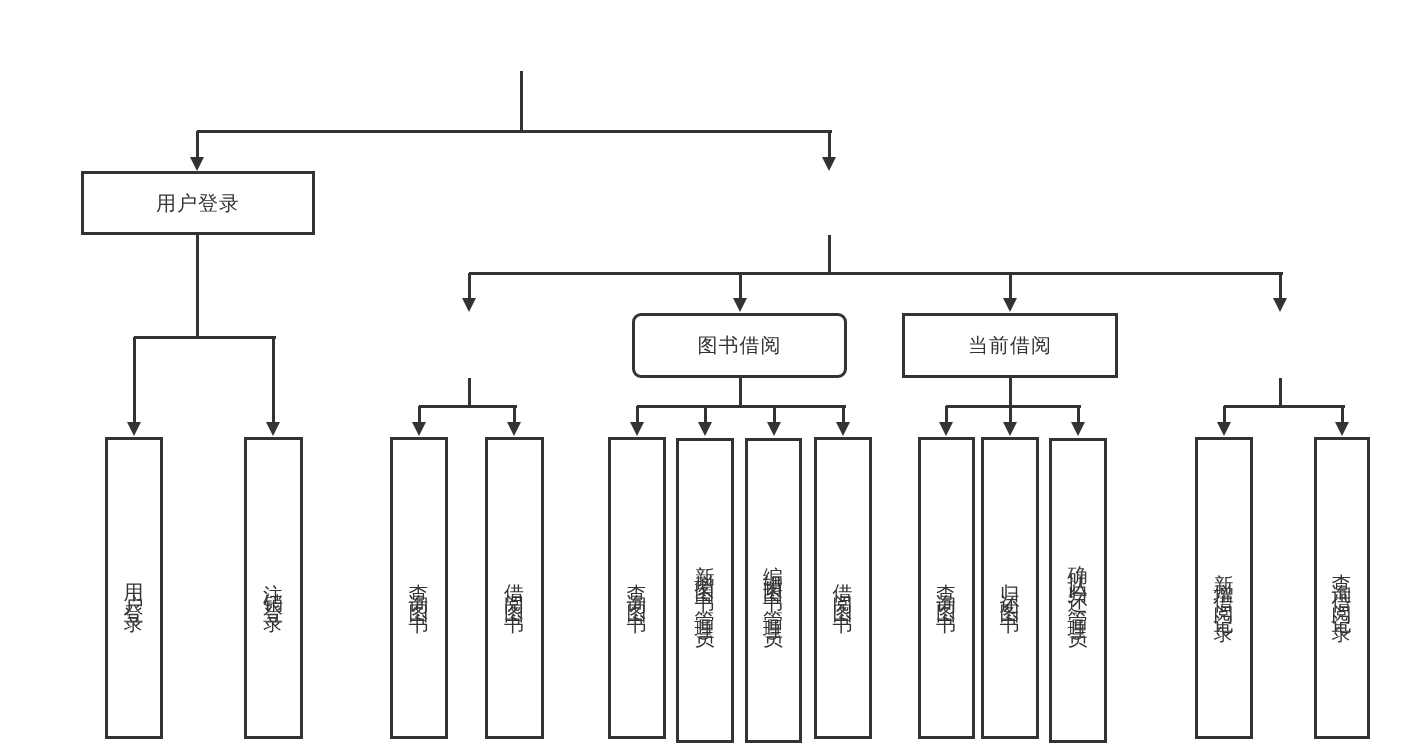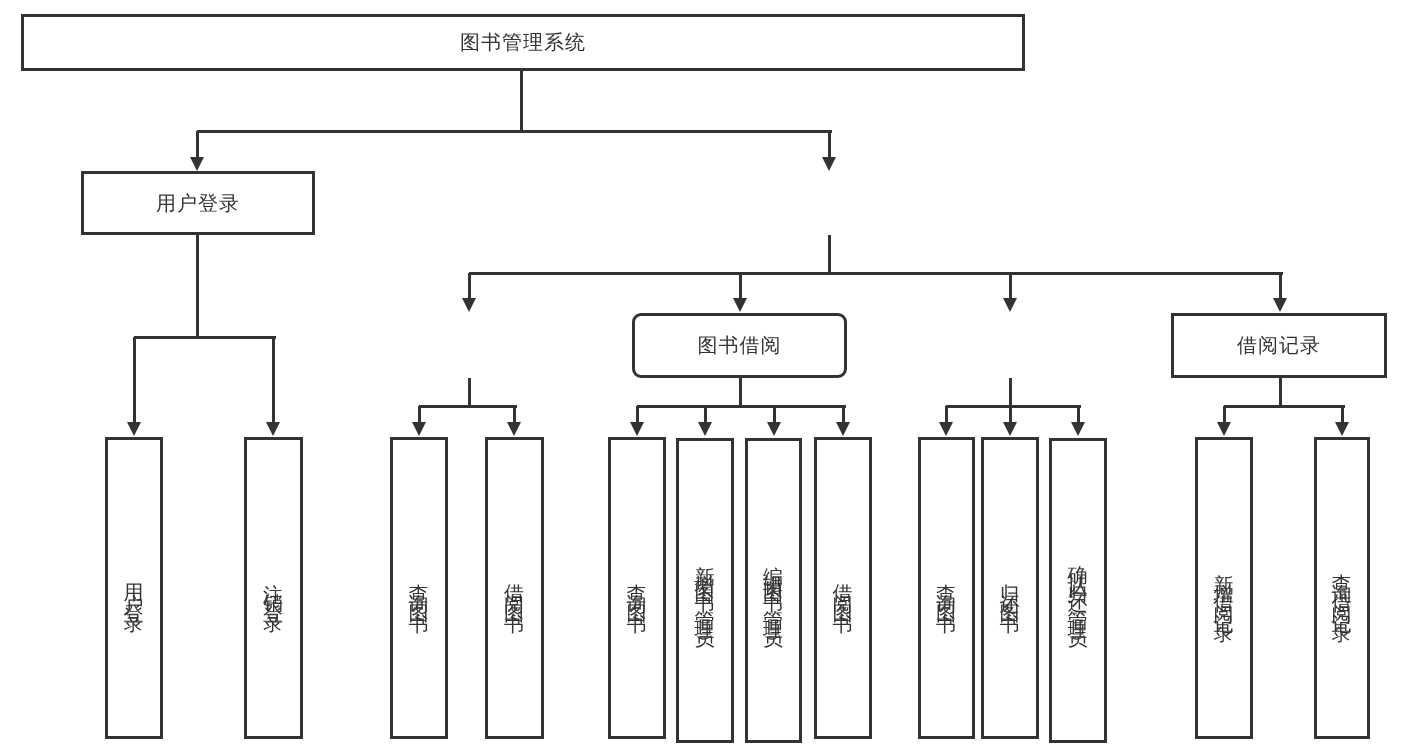--- a/index.html
+++ b/index.html
@@ -31,33 +31,30 @@
     position:absolute;left:1162px;top:714px;z-index:3;
     font-size:20px;color:#b5b5b5;white-space:nowrap;
     text-shadow:0 0 1px #ffffff;
   }
 </style>
 </head>
 <body>
 
 <div class="stage">
 
-  <div class="hbox" style="left:21px;top:14px;width:1004px;height:57px;">
-    <span class="lbl">图书管理系统</span>
-  </div>
 
   <div class="hbox" style="left:81px;top:171px;width:234px;height:64px;">
     <span class="lbl">用户登录</span>
   </div>
 
   <div class="hbox" style="left:632px;top:313px;width:215px;height:65px;border-radius:9px;">
     <span class="lbl">图书借阅</span>
   </div>
-  <div class="hbox" style="left:1171px;top:313px;width:216px;height:65px;">
-    <span class="lbl">借阅记录</span>
+  <div class="hbox" style="left:902px;top:313px;width:216px;height:65px;">
+    <span class="lbl">当前借阅</span>
   </div>
 
   <div class="vbox" style="left:105px;top:437px;width:58px;height:302px;">
     <span class="vlbl">用户登录</span>
   </div>
   <div class="vbox" style="left:244px;top:437px;width:59px;height:302px;">
     <span class="vlbl">注销登录</span>
   </div>
 
   <div class="vbox" style="left:390px;top:437px;width:58px;height:302px;">

